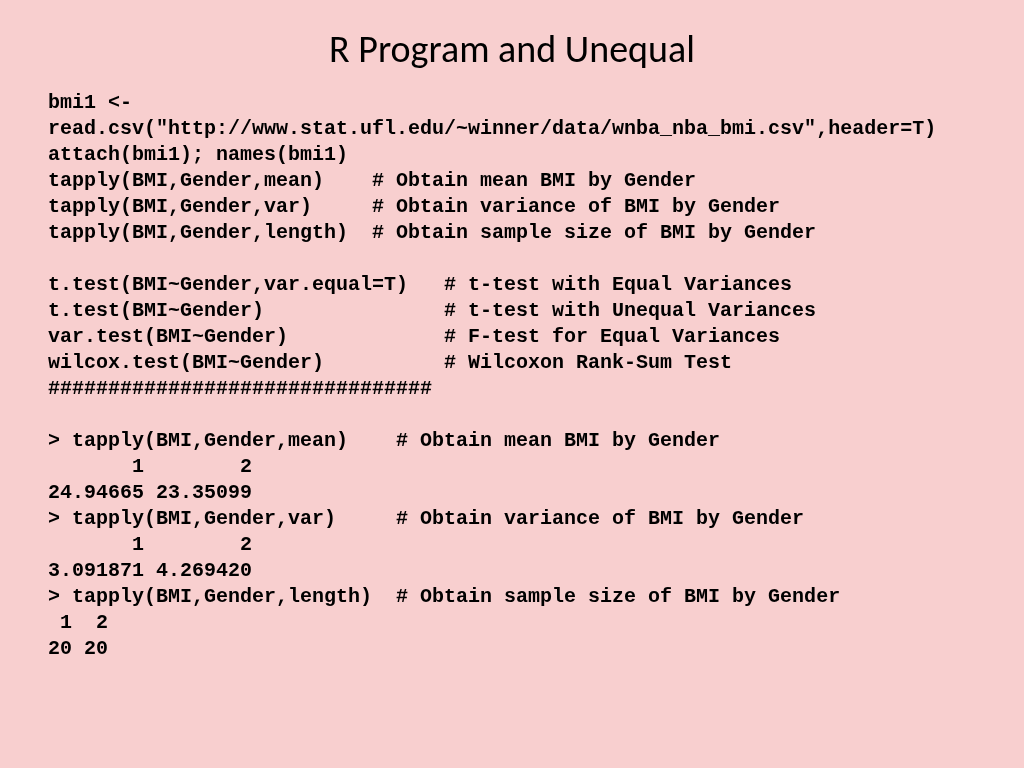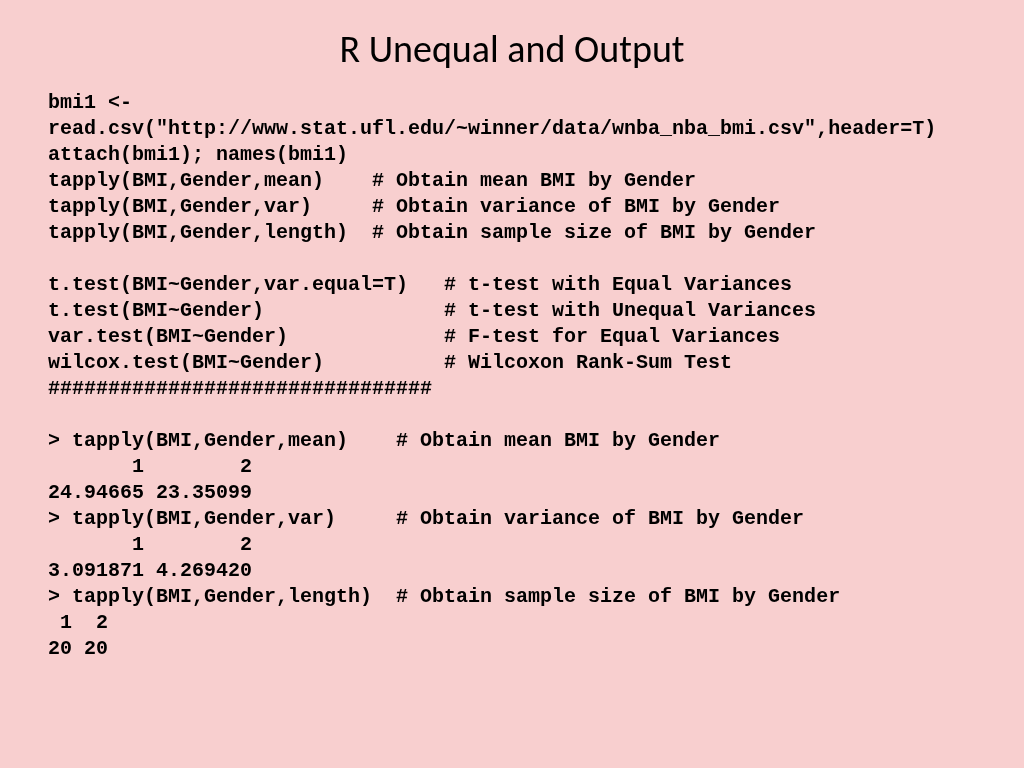--- a/index.html
+++ b/index.html
@@ -31,21 +31,21 @@
     line-height: 26px;
     color: #000;
     white-space: pre;
     font-weight: bold;
   }
 </style>
 </head>
 <body>
 
 <div class="slide">
-  <div class="title">R Unequal and Output</div>
+  <div class="title">R Program and Unequal</div>
   <div class="code">bmi1 &lt;-
 read.csv("http://www.stat.ufl.edu/~winner/data/wnba_nba_bmi.csv",header=T)
 attach(bmi1); names(bmi1)
 tapply(BMI,Gender,mean)    # Obtain mean BMI by Gender
 tapply(BMI,Gender,var)     # Obtain variance of BMI by Gender
 tapply(BMI,Gender,length)  # Obtain sample size of BMI by Gender
 
 t.test(BMI~Gender,var.equal=T)   # t-test with Equal Variances
 t.test(BMI~Gender)               # t-test with Unequal Variances
 var.test(BMI~Gender)             # F-test for Equal Variances

